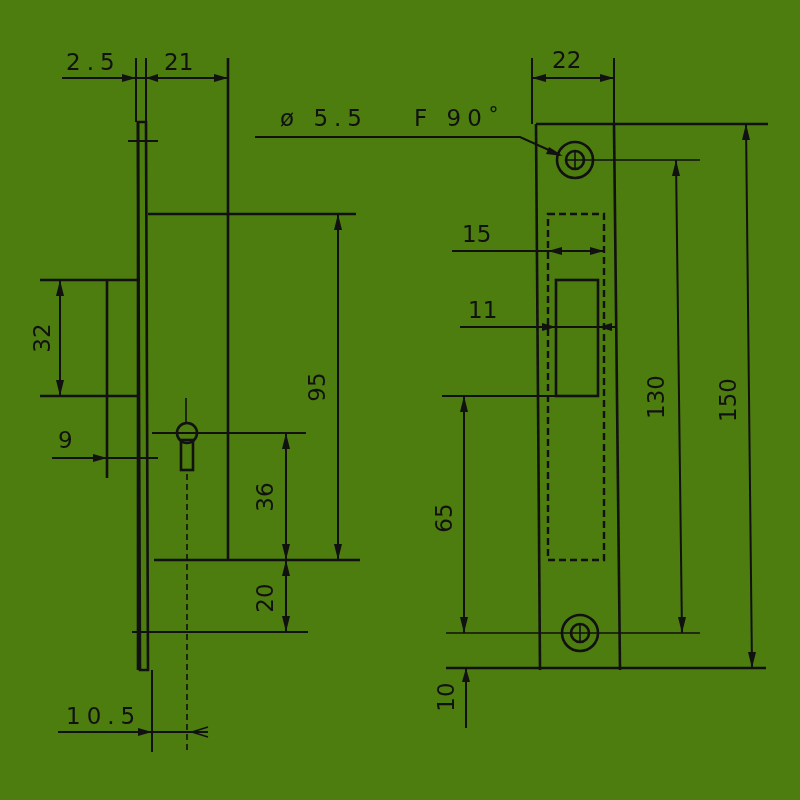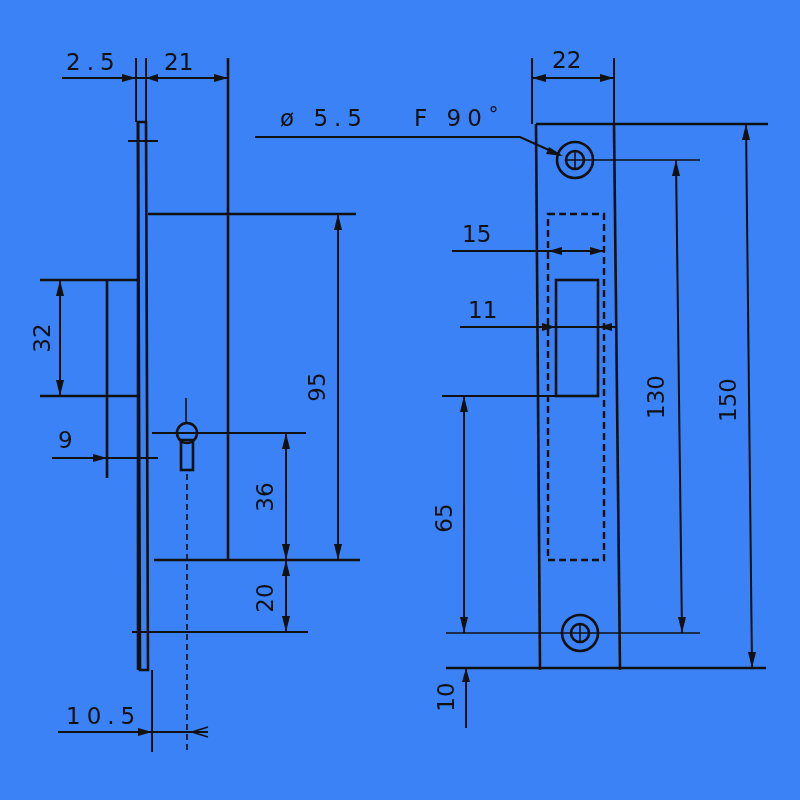--- a/index.html
+++ b/index.html
@@ -1,16 +1,16 @@
 <!DOCTYPE html>
 <html><head>
 <meta charset="utf-8">
 <style>
   html, body { margin: 0; padding: 0; background: #ffffff; }
-  #canvas { position: relative; width: 800px; height: 800px; background: #3b82f6; overflow: hidden; }
+  #canvas { position: relative; width: 800px; height: 800px; background: #4d7c0f; overflow: hidden; }
   svg { position: absolute; left: 0; top: 0; }
   .ln { stroke: #111; stroke-width: 2; fill: none; }
   .thk { stroke: #111; stroke-width: 2.6; fill: none; }
   .thin { stroke: #111; stroke-width: 1.6; fill: none; }
   .dash { stroke: #111; stroke-width: 2.4; fill: none; stroke-dasharray: 7 4; }
   .arw { fill: #111; stroke: none; }
   .lbl { font-family: "DejaVu Sans", sans-serif; font-size: 23px; fill: #111; }
   .lbl-sp { font-family: "DejaVu Sans", sans-serif; font-size: 23px; fill: #111; letter-spacing: 6px; }
 </style>
 </head>

